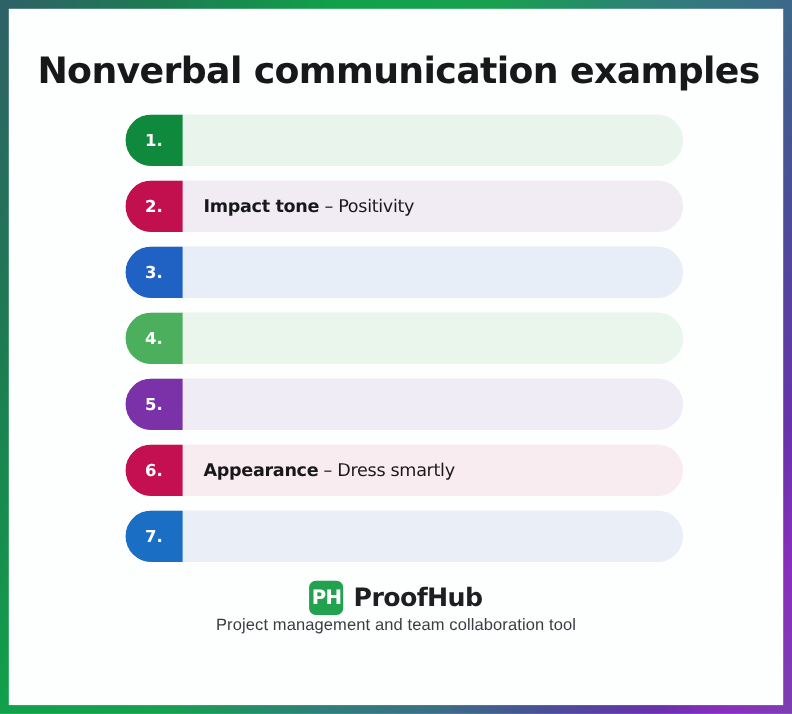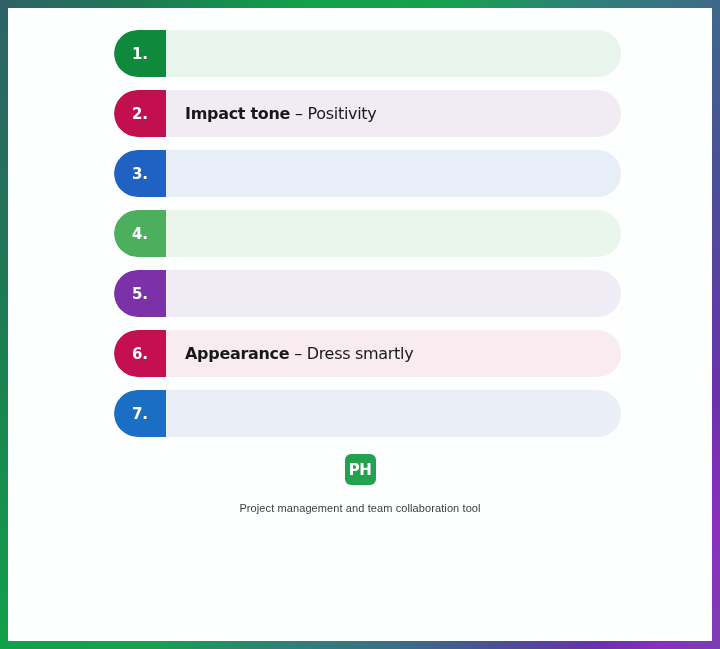--- a/index.html
+++ b/index.html
@@ -121,45 +121,46 @@
   .logo-mark {
     width: 31px;
     height: 31px;
     border-radius: 6px;
     background: #22a24f;
     display: flex;
     align-items: center;
     justify-content: center;
     color: #ffffff;
     font-family: "DejaVu Sans", sans-serif;
-    font-size: 15px;
+    font-size: 18px;
     font-weight: 700;
     letter-spacing: -0.5px;
   }
   .logo-word {
     font-family: "DejaVu Sans", sans-serif;
     font-size: 23px;
     font-weight: 700;
     color: #1d1f22;
     letter-spacing: -0.6px;
   }
   .tagline {
-    margin-top: 17px;
+    margin-top: 1px;
     font-family: "Liberation Sans", sans-serif;
-    font-size: 11px;
+    font-size: 15px;
     color: #3a3d42;
     letter-spacing: 0.1px;
   }
 </style>
 </head>
 <body>
 
 <div class="poster">
   <div class="card">
 
+    <h1 class="title">Nonverbal communication examples</h1>
 
     <ul class="list">
 
       <li class="row" style="background: rgb(233, 244, 236);">
         <span class="badge" style="background: rgb(15, 138, 60);">
           <span>1.</span>
         </span>
       </li>
 
       <li class="row" style="background: rgb(241, 236, 243);">
@@ -202,18 +203,19 @@
         <span class="badge" style="background: rgb(26, 111, 196);">
           <span>7.</span>
         </span>
       </li>
 
     </ul>
 
     <div class="footer">
       <div class="logo-row">
         <span class="logo-mark" style="background: rgb(34, 162, 79);">PH</span>
+        <span class="logo-word">ProofHub</span>
       </div>
       <div class="tagline">Project management and team collaboration tool</div>
     </div>
 
   </div>
 </div>
 
 </body></html>

